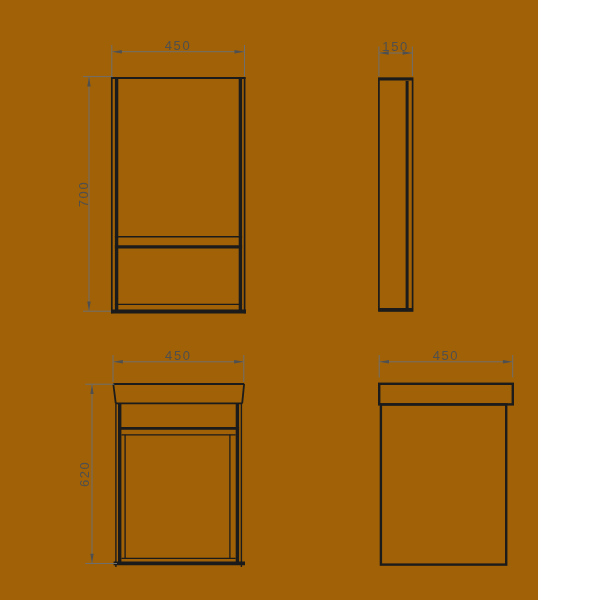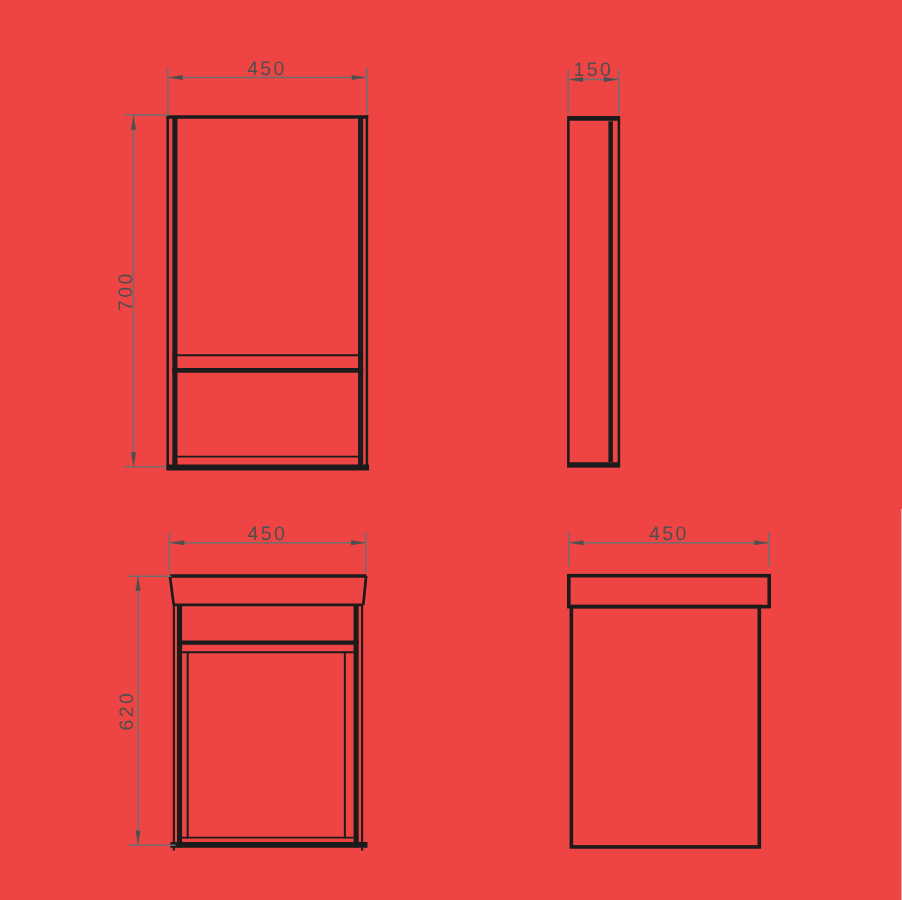--- a/index.html
+++ b/index.html
@@ -1,16 +1,16 @@
 <!DOCTYPE html>
 <html><head>
 <meta charset="utf-8">
 <style>
   html,body{margin:0;padding:0;background:#ffffff;}
-  .stage{position:relative;width:601px;height:600px;background:#ef4444;overflow:hidden;}
+  .stage{position:relative;width:538px;height:600px;background:#a16207;overflow:hidden;}
   svg{display:block;}
   .dim-text{font-family:"Liberation Sans","DejaVu Sans",sans-serif;font-size:13px;letter-spacing:1.6px;}
 </style>
 </head>
 <body>
 
 <div class="stage">
 <svg width="601" height="600" viewBox="0 0 601 600">
 
   <g>

